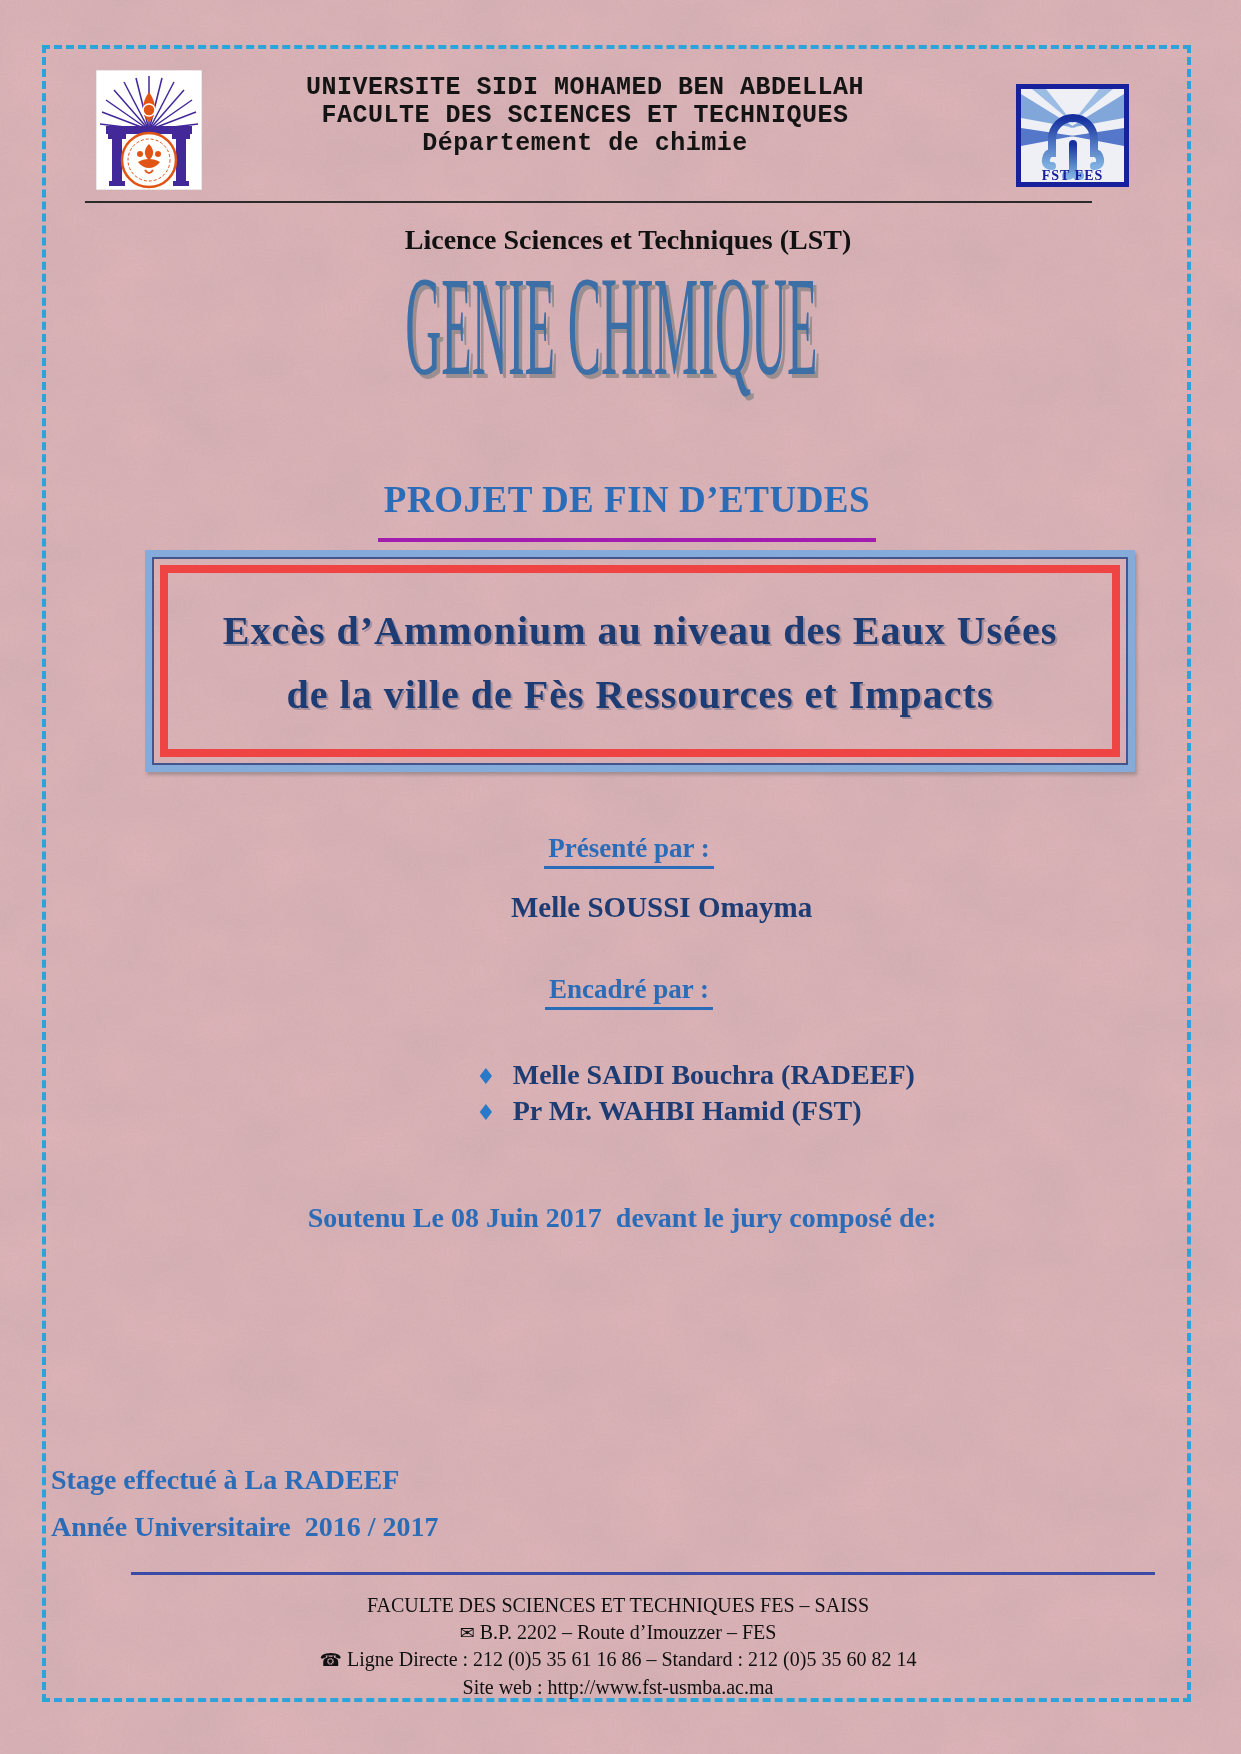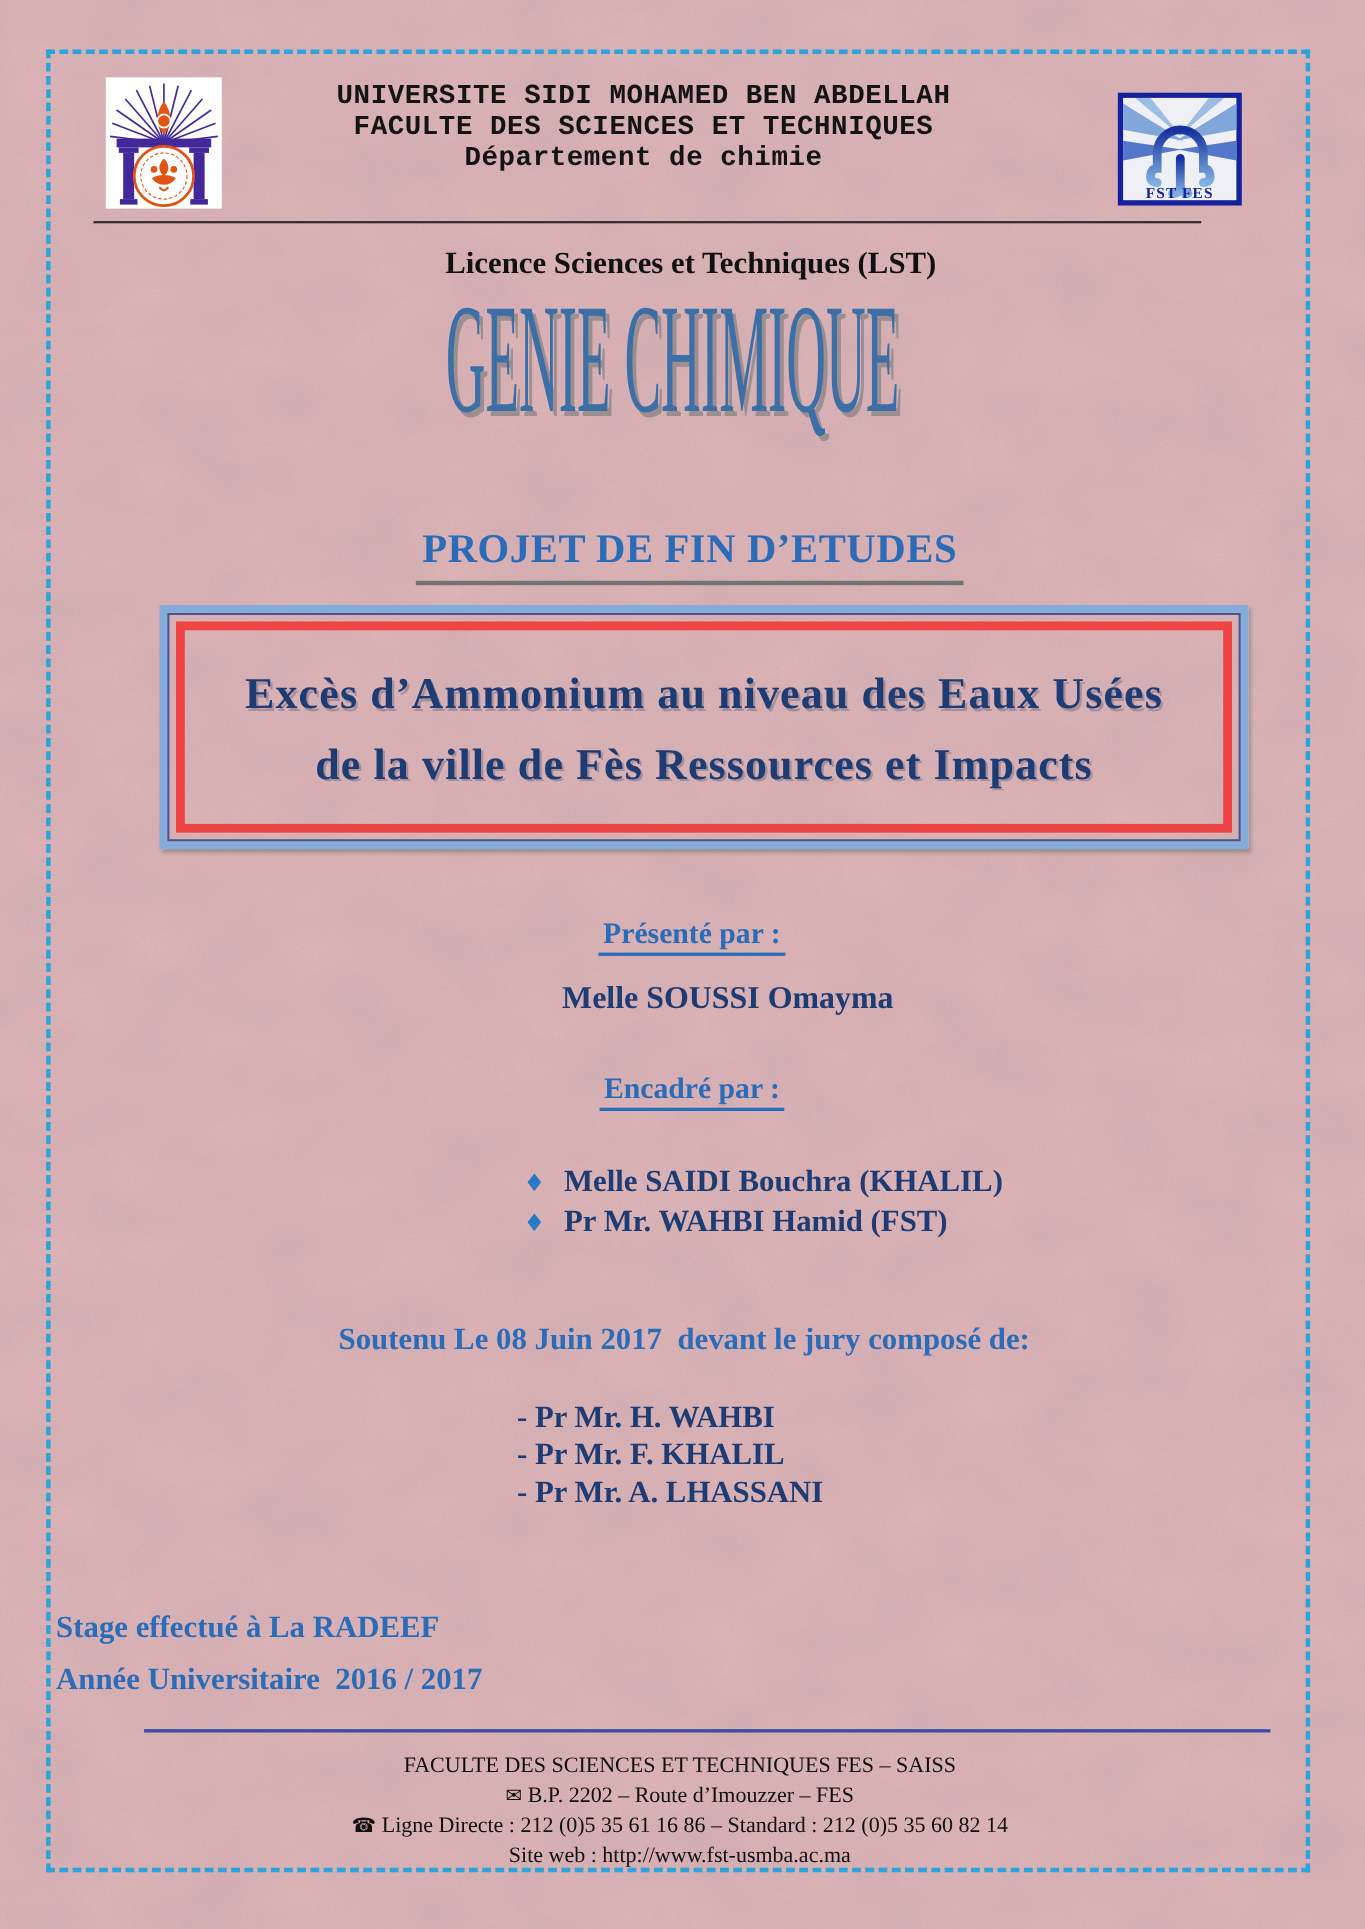--- a/index.html
+++ b/index.html
@@ -36,21 +36,21 @@
   .wordart span {
     display:inline-block; font-size:100px; line-height:1; color:#3d6fa7; font-weight:400;
     transform:scale(0.5,1.42); transform-origin:50% 0%;
     text-shadow:7px 3px 0 rgba(125,125,125,0.65); white-space:nowrap;
   }
 
   .report-heading {
     position:absolute; left:62px; top:478px; width:1130px; text-align:center;
     font-size:37px; font-weight:700; color:#2a6cb8;
   }
-  .report-heading span { display:inline-block; border-bottom:4px solid #737373; padding:0 6px 7px; letter-spacing:0.5px;text-align:right; }
+  .report-heading span { display:inline-block; border-bottom:4px solid #a21caf; padding:0 6px 17px; letter-spacing:0.5px;text-align:right; }
 
   .title-box {
     position:absolute; left:145px; top:550px; width:976px; height:208px;
     border:7px solid #84abd9; box-shadow:inset 0 0 0 2px #44548c, 2px 3px 3px rgba(80,80,80,0.35);
   }
   .title-box-inner {
     position:absolute; left:8px; top:8px; right:8px; bottom:8px;
     border:8px solid #ef4444;
     display:flex; flex-direction:column; align-items:center; padding-top:26px;
   }
@@ -210,35 +210,30 @@
 
     <div class="presented-name">Melle SOUSSI Omayma</div>
 
     <div class="label-underlined encadre-label">
       <span>Encadré par :</span>
     </div>
 
     <div class="supervisors">
       <div class="supervisor-row">
         <span class="bullet">♦</span>
-        <span class="name">Melle SAIDI Bouchra (KHALIL)</span>
+        <span class="name">Melle SAIDI Bouchra (RADEEF)</span>
       </div>
       <div class="supervisor-row">
         <span class="bullet">♦</span>
         <span class="name">Pr Mr. WAHBI Hamid (FST)</span>
       </div>
     </div>
 
     <div class="defense-intro">Soutenu Le 08 Juin 2017  devant le jury composé de:</div>
 
-    <div class="jury">
-      <div>- Pr Mr. H. WAHBI</div>
-      <div>- Pr Mr. F. KHALIL</div>
-      <div>- Pr Mr. A. LHASSANI</div>
-    </div>
 
     <div class="closing-line internship">Stage effectué à La RADEEF</div>
     <div class="closing-line academic-year">Année Universitaire  2016 / 2017</div>
 
     <div class="rule-bottom"></div>
 
     <div class="footer">
       <div>FACULTE DES SCIENCES ET TECHNIQUES FES – SAISS</div>
       <div>
         <span class="icon">✉</span>

